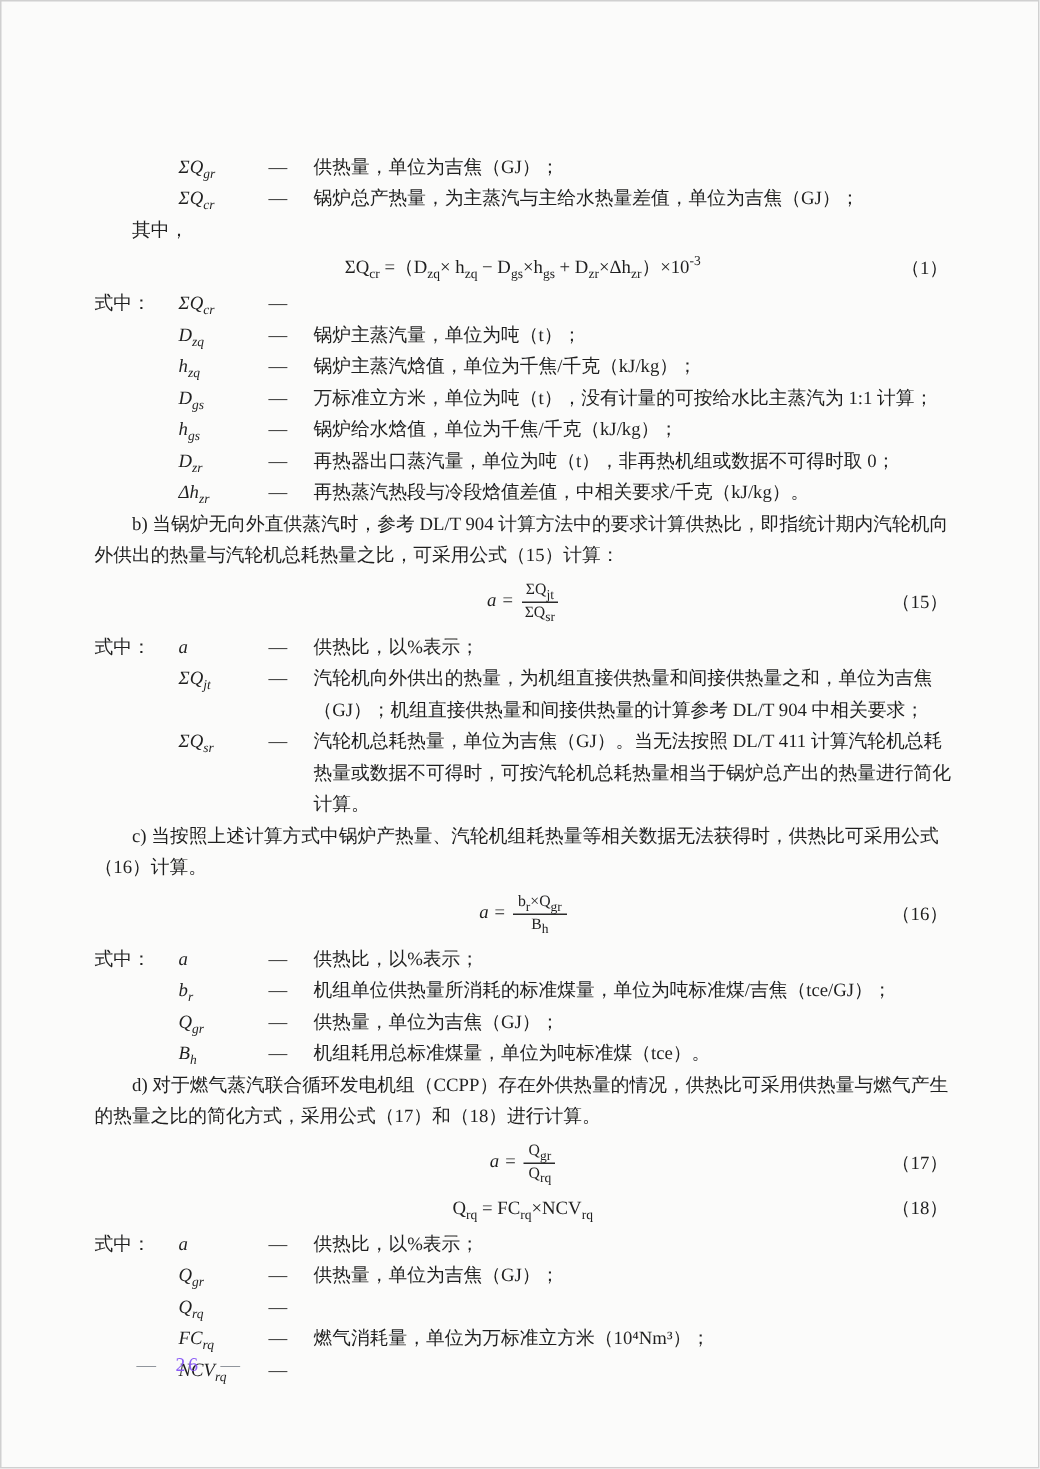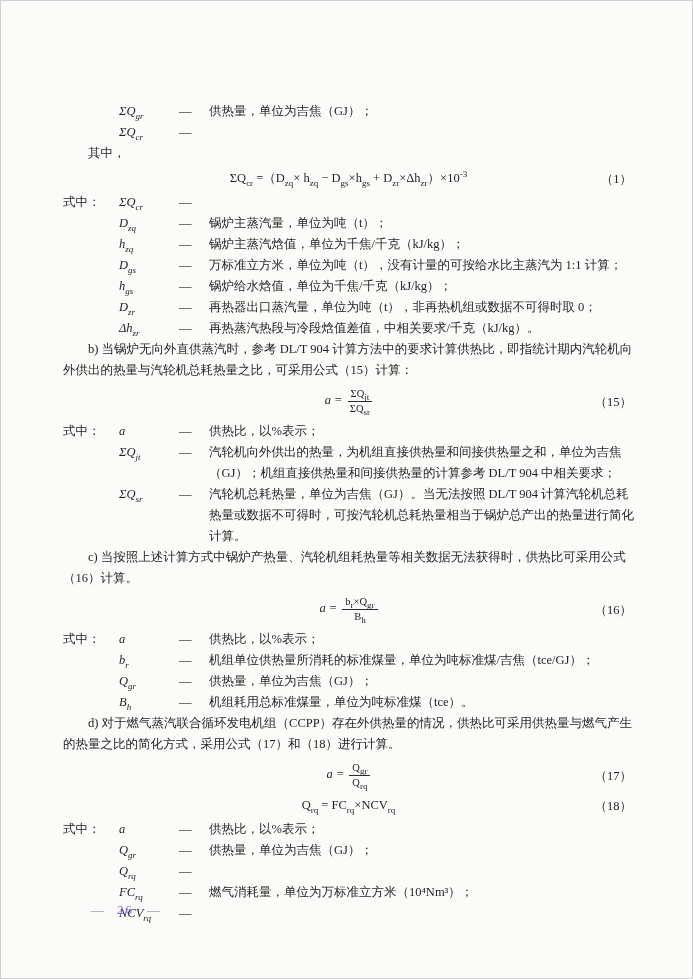--- a/index.html
+++ b/index.html
@@ -44,20 +44,21 @@
   <div class="def-row">
     <span class="lead"></span>
     <span class="sym">ΣQ<sub>gr</sub></span>
     <span class="dash">—</span>
     <span class="desc">供热量，单位为吉焦（GJ）；</span>
   </div>
   <div class="def-row">
     <span class="lead"></span>
     <span class="sym">ΣQ<sub>cr</sub></span>
     <span class="dash">—</span>
+    <span class="desc">锅炉总产热量，为主蒸汽与主给水热量差值，单位为吉焦（GJ）；</span>
   </div>
   <p class="para">其中，</p>
 
   <div class="formula">
     <span>ΣQ<sub>cr</sub> =（D<sub>zq</sub>× h<sub>zq</sub> − D<sub>gs</sub>×h<sub>gs</sub> + D<sub>zr</sub>×Δh<sub>zr</sub>）×10<sup>-3</sup></span>
     <span class="eqnum">（1）</span>
   </div>
 
   <div class="def-row">
     <span class="lead">式中：</span>
@@ -117,21 +118,21 @@
   <div class="def-row">
     <span class="lead"></span>
     <span class="sym">ΣQ<sub>jt</sub></span>
     <span class="dash">—</span>
     <span class="desc">汽轮机向外供出的热量，为机组直接供热量和间接供热量之和，单位为吉焦（GJ）；机组直接供热量和间接供热量的计算参考 DL/T 904 中相关要求；</span>
   </div>
   <div class="def-row">
     <span class="lead"></span>
     <span class="sym">ΣQ<sub>sr</sub></span>
     <span class="dash">—</span>
-    <span class="desc">汽轮机总耗热量，单位为吉焦（GJ）。当无法按照 DL/T 904 计算汽轮机总耗热量或数据不可得时，可按汽轮机总耗热量相当于锅炉总产出的热量进行简化计算。</span>
+    <span class="desc">汽轮机总耗热量，单位为吉焦（GJ）。当无法按照 DL/T 411 计算汽轮机总耗热量或数据不可得时，可按汽轮机总耗热量相当于锅炉总产出的热量进行简化计算。</span>
   </div>
 
   <p class="para">c) 当按照上述计算方式中锅炉产热量、汽轮机组耗热量等相关数据无法获得时，供热比可采用公式（16）计算。</p>
 
   <div class="formula frac-line">
     <span class="lhs">a =</span><span class="frac"><span class="fnum">b<sub>r</sub>×Q<sub>gr</sub></span><span class="fden">B<sub>h</sub></span></span>
     <span class="eqnum">（16）</span>
   </div>
 
   <div class="def-row">

